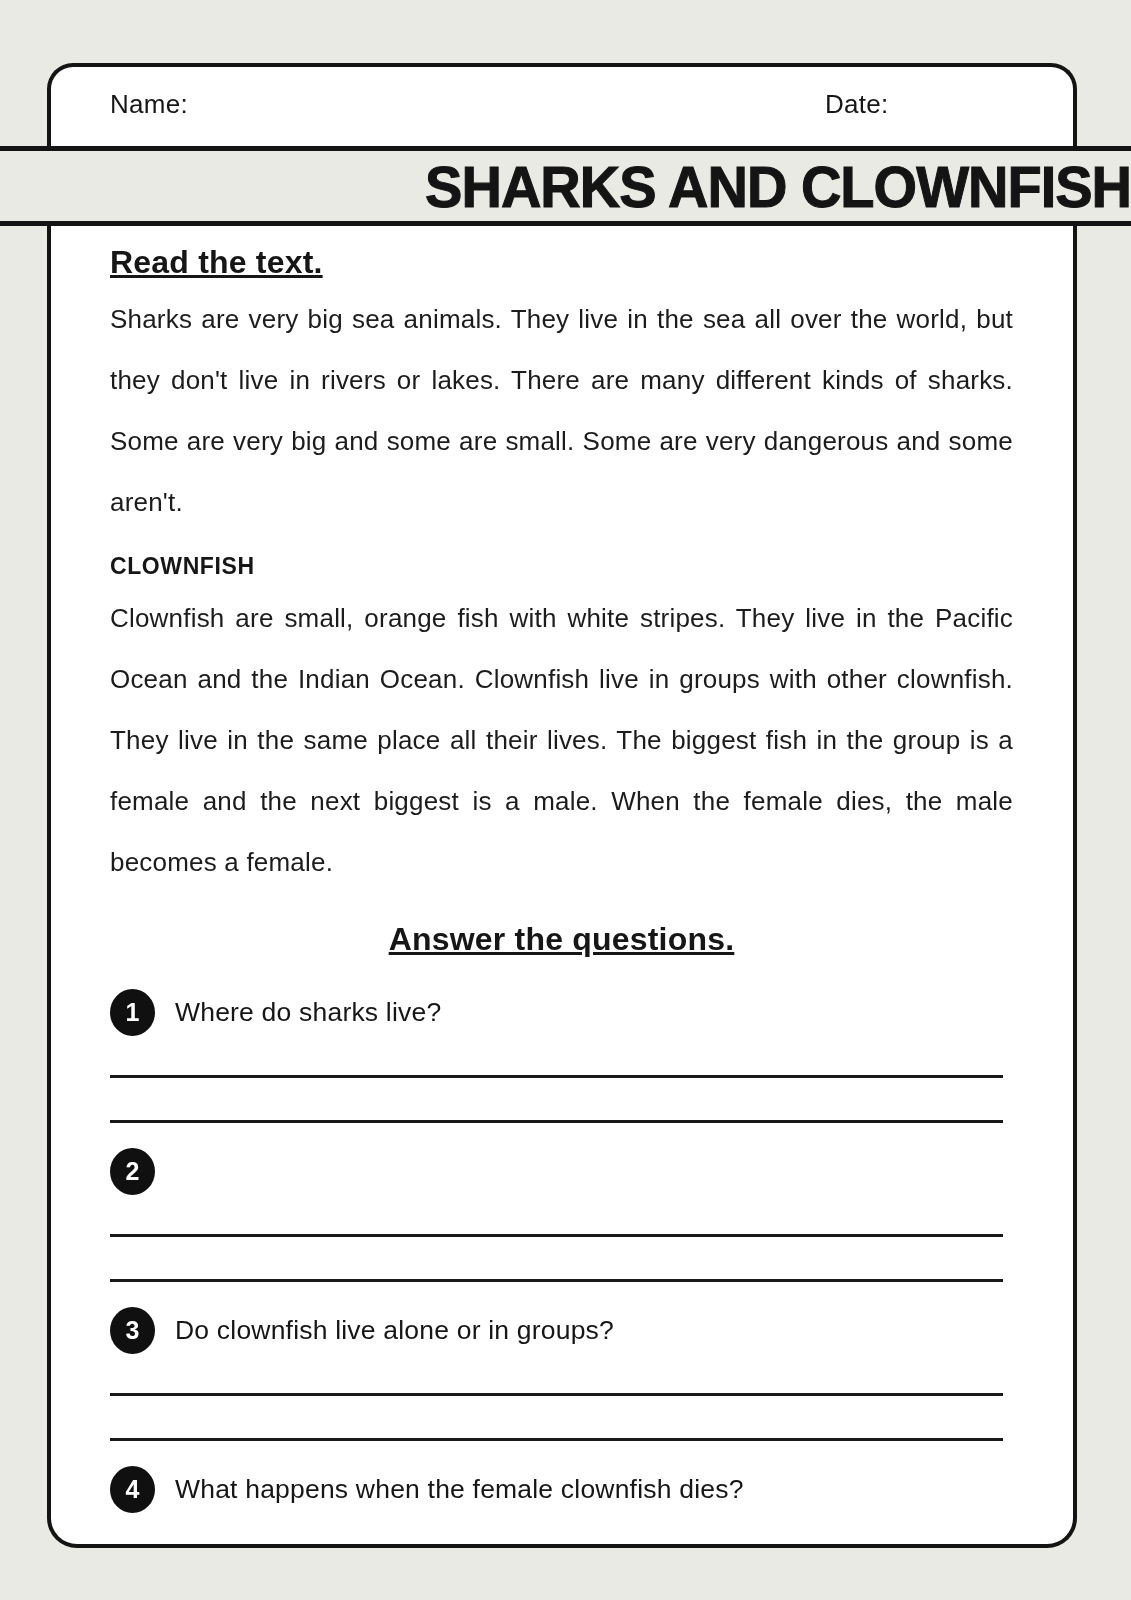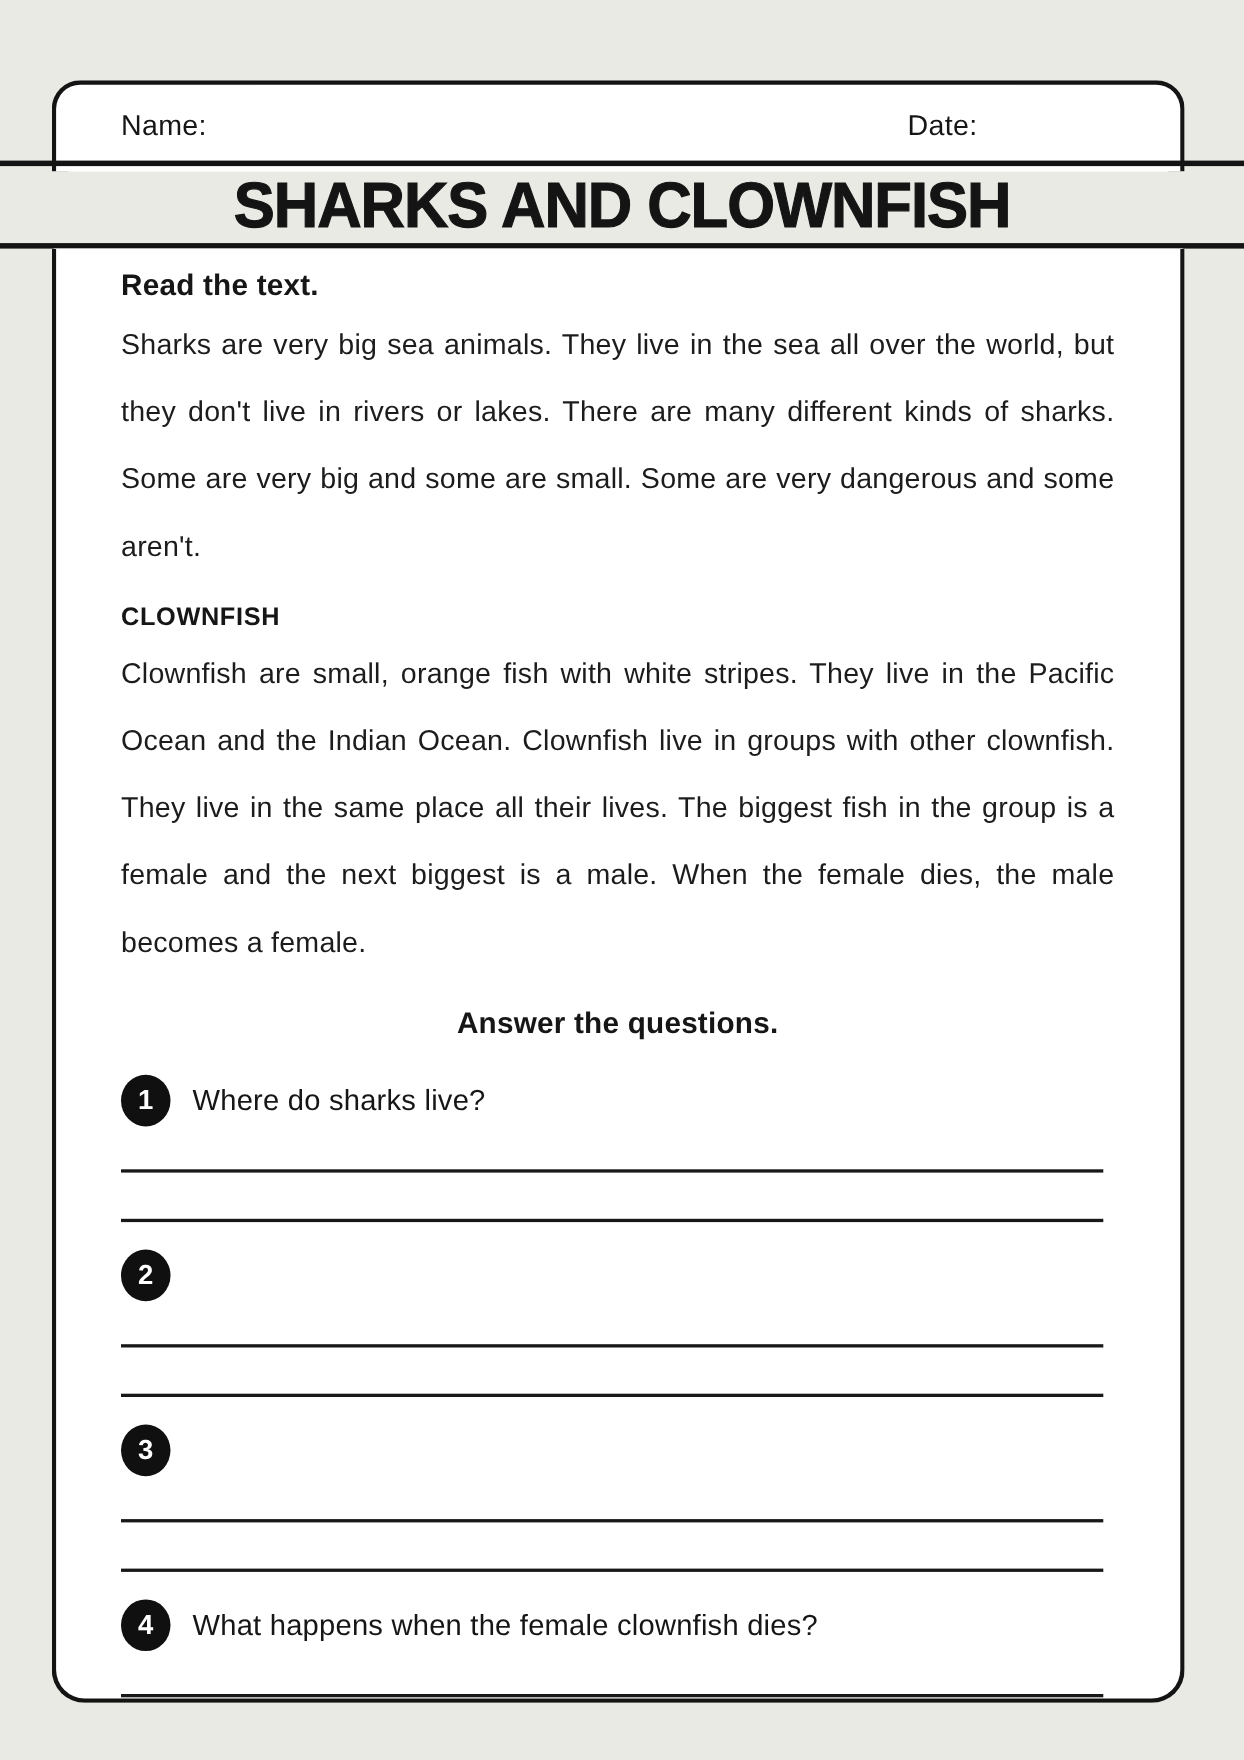--- a/index.html
+++ b/index.html
@@ -10,61 +10,60 @@
     color: #161616;
     position: relative;
     overflow: hidden;
   }
   .name-box {
     position: absolute; left: 47px; top: 63px;
     width: 1030px; height: 83px;
     background: #ffffff;
     border: 4px solid #141414; border-bottom: none;
     border-radius: 26px 26px 0 0;
-    margin-top: 10px;
   }
   .name-label {
     position: absolute; left: 59px; top: 22px;
     font-size: 26px; letter-spacing: 0.3px;
   }
   .date-label {
     position: absolute; left: 774px; top: 22px;
     font-size: 26px; letter-spacing: 0.3px;
   }
   .fill-space {
     position: absolute; top: 10px; height: 60px;
   }
   .fill-space.name { left: 200px; width: 520px; }
   .fill-space.date { left: 900px; width: 120px; }
   .title-band {
     position: absolute; left: 0; top: 146px;
     width: 1131px; height: 80px;
     border-top: 5px solid #141414;
     border-bottom: 5px solid #141414;
-    display: flex; align-items: center; justify-content: center;
+    display: flex; align-items: center; justify-content: flex-end;
   }
   .worksheet-title {
     font-size: 56px; font-weight: bold;
     letter-spacing: -1px;
     -webkit-text-stroke: 1px #141414;
     color: #141414;
     transform: scaleY(1.04);
     white-space: nowrap;
   }
   .content-box {
     position: absolute; left: 47px; top: 226px;
     width: 1030px; height: 1322px;
     background: #ffffff;
     border: 4px solid #141414; border-top: none;
     border-radius: 0 0 30px 30px;
     padding: 12px 60px 0 59px;
     overflow: hidden;
   }
   .instruction {
-    font-size: 27px; font-weight: bold; letter-spacing: 0.2px;
+    font-size: 32px; font-weight: bold; letter-spacing: 0.2px; text-decoration: underline;
   }
   .instruction.read { margin-top: 6px; }
   .instruction.answer { margin-top: 28px; text-align: center; }
   .passage-heading {
     font-size: 23px; font-weight: bold; letter-spacing: 0.6px;
     margin-top: 20px;
   }
   .passage {
     font-size: 26px; line-height: 61px;
     text-align: justify;
@@ -130,20 +129,21 @@
     <div class="question-row">
       <div class="q-badge">2</div>
     </div>
     <div class="answer-line"></div>
     <div class="answer-line second"></div>
   </div>
 
   <div class="question-block">
     <div class="question-row">
       <div class="q-badge">3</div>
+      <div class="q-text">Do clownfish live alone or in groups?</div>
     </div>
     <div class="answer-line"></div>
     <div class="answer-line second"></div>
   </div>
 
   <div class="question-block">
     <div class="question-row">
       <div class="q-badge">4</div>
       <div class="q-text">What happens when the female clownfish dies?</div>
     </div>

